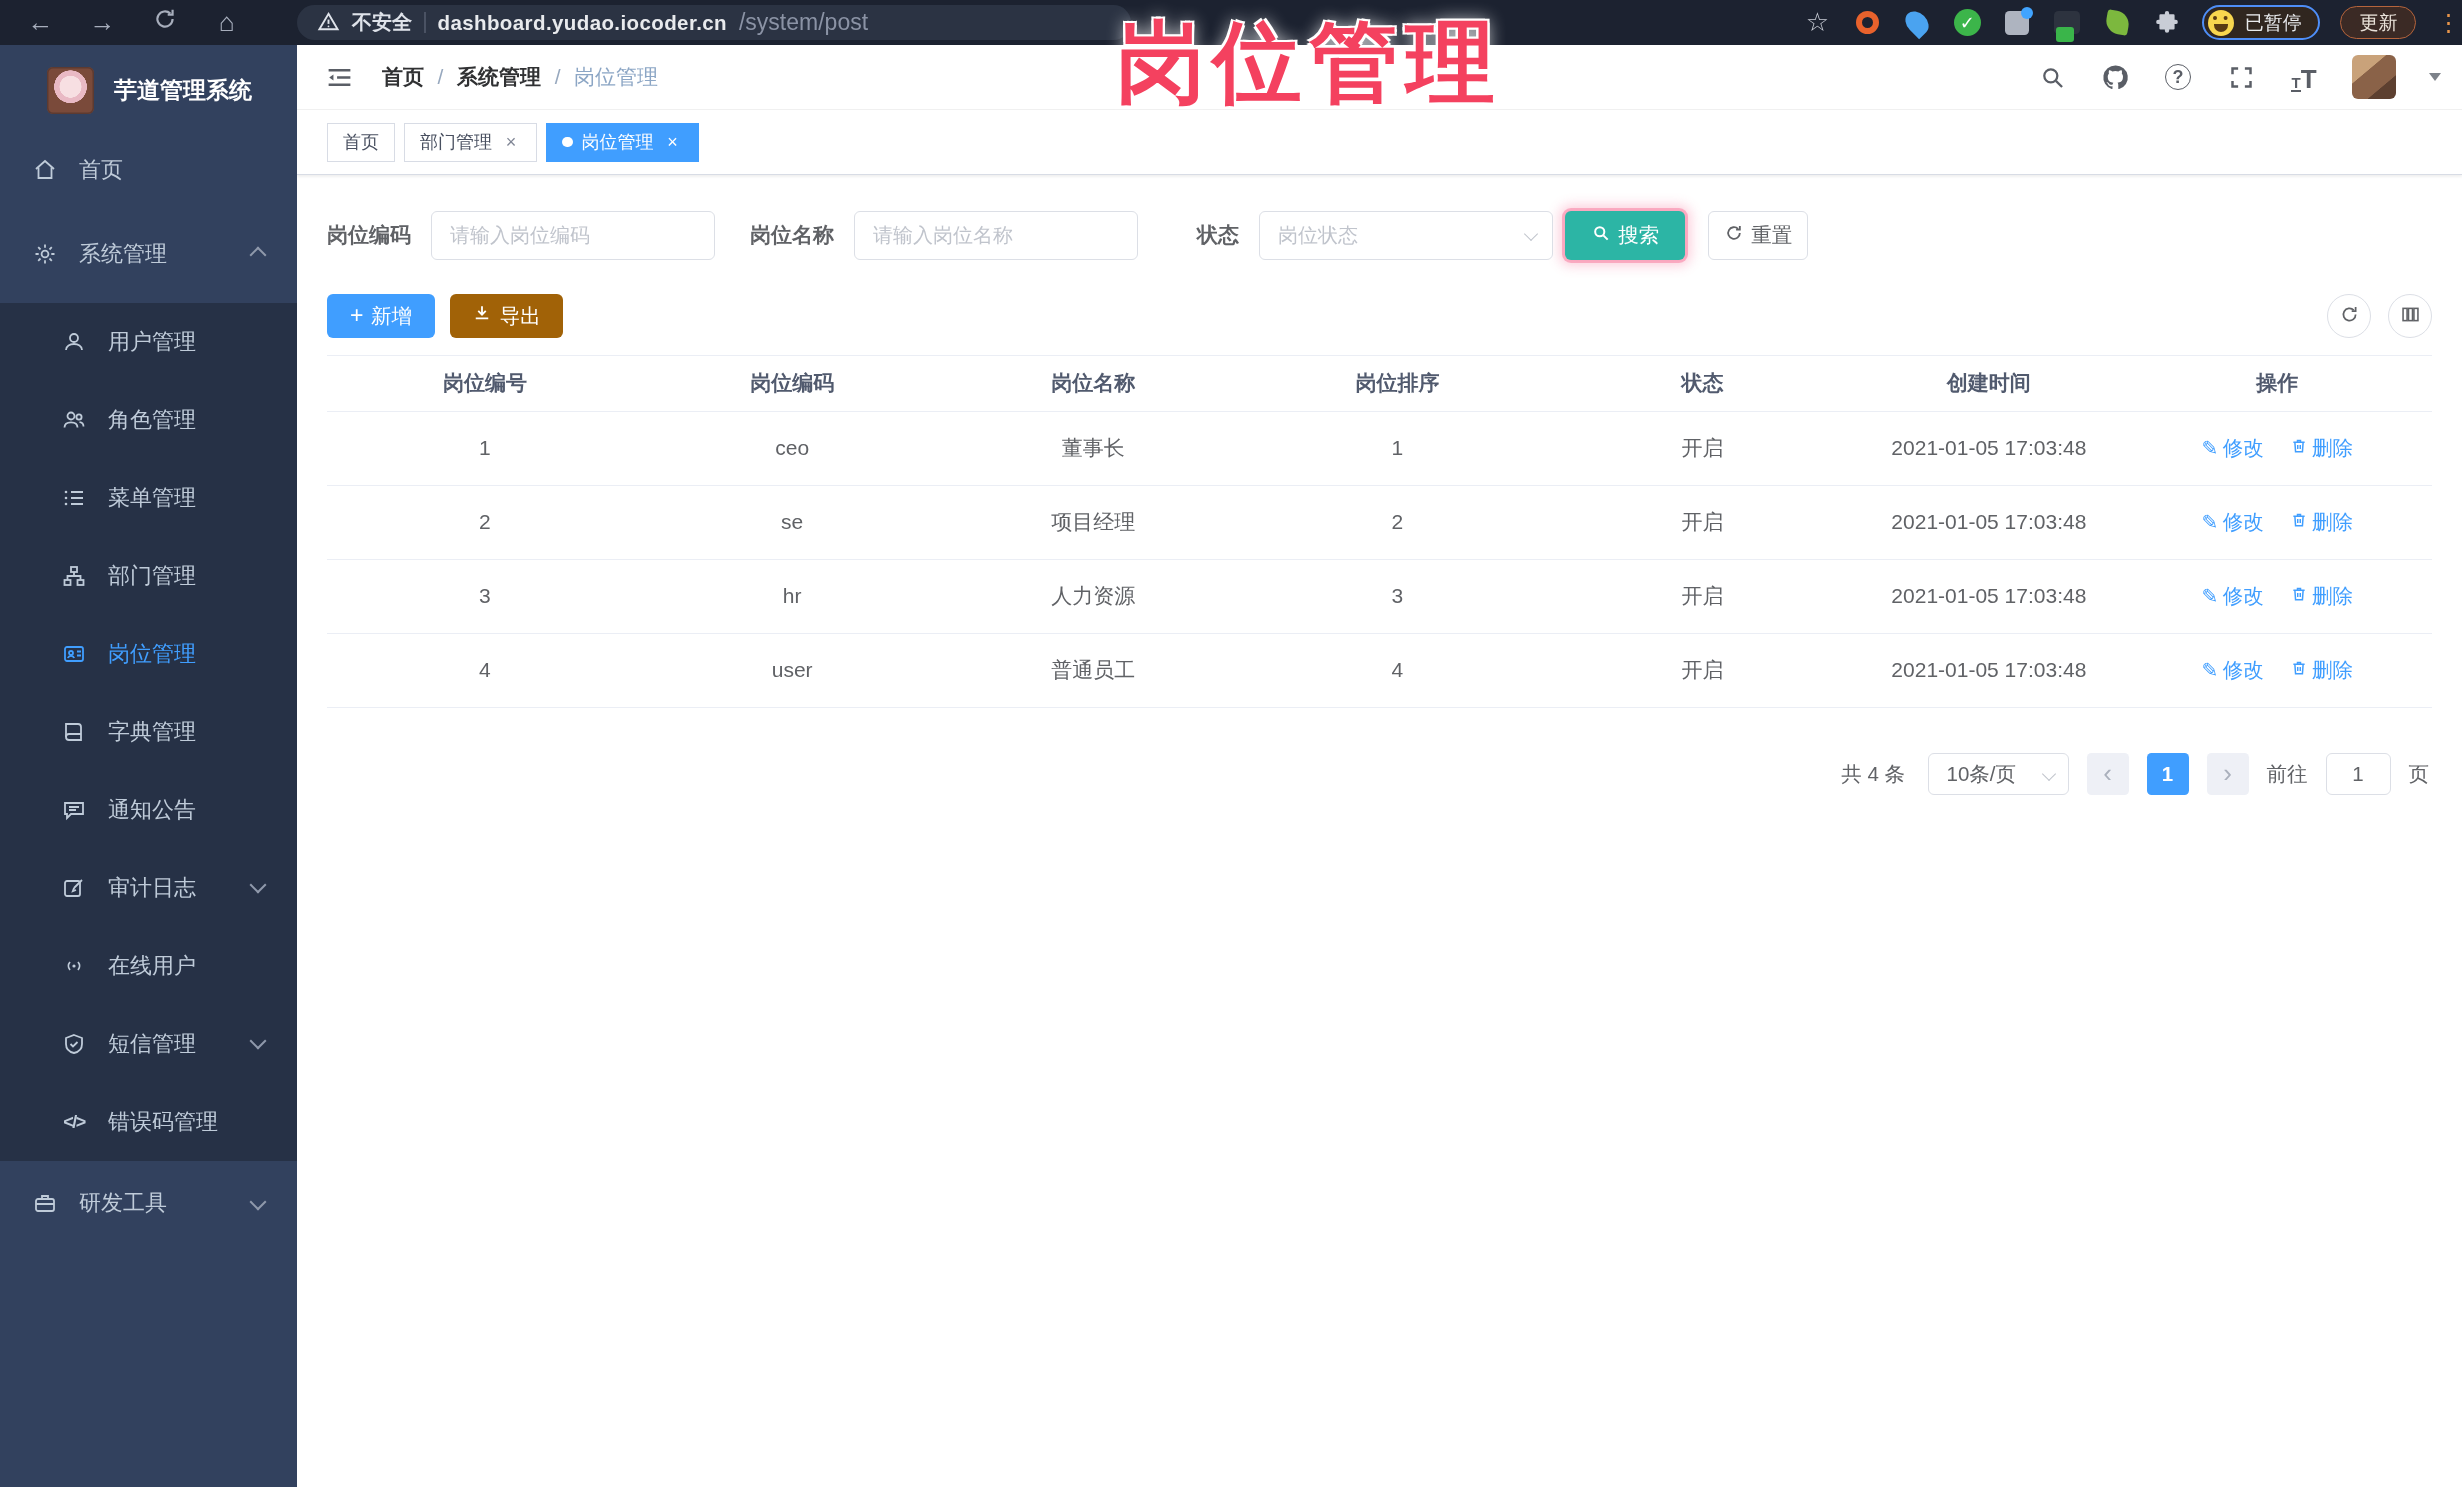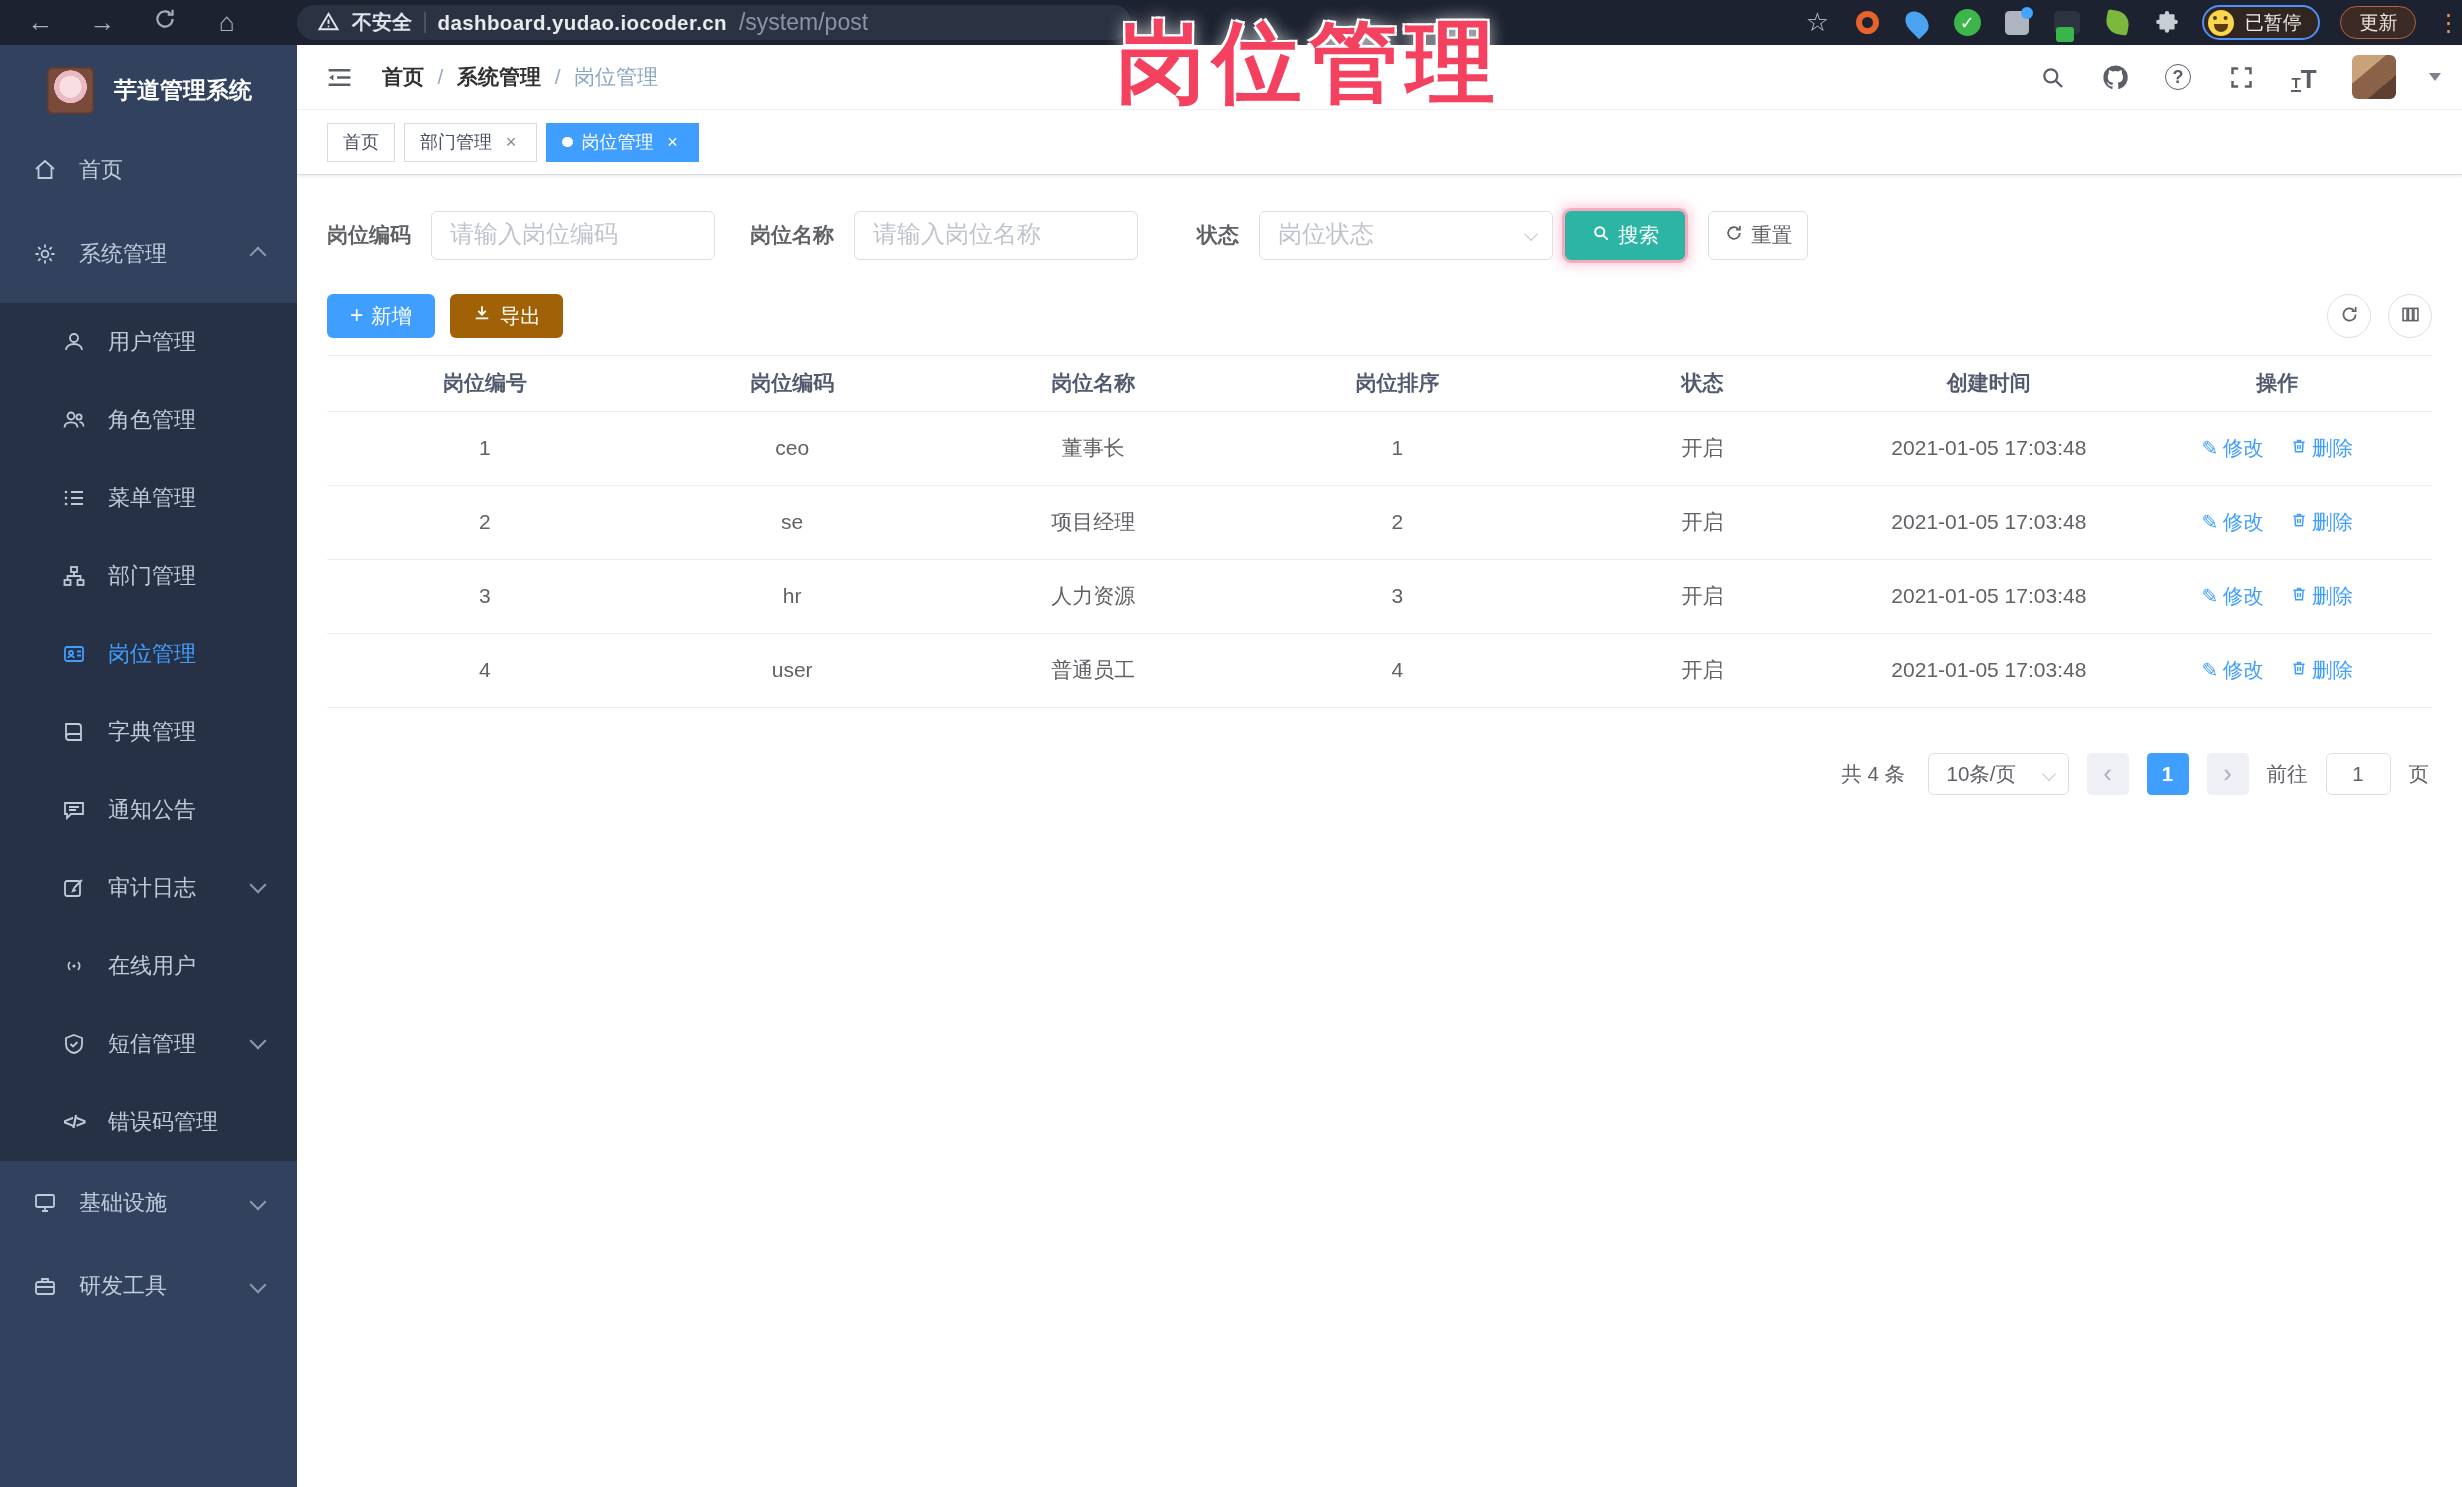--- a/index.html
+++ b/index.html
@@ -122,22 +122,22 @@
   .tag.active { background:#409eff; border-color:#409eff; color:#fff; }
   .tag.active .tclose { color:#fff; }
   .tag-dot { width:10.6px; height:10.6px; background:#fff; border-radius:50%; }
 
   .content { position:relative; }
 
   
   .search-row { display:flex; align-items:center; margin:35px 30px 0 30px; height:50px; }
   .f-label { font-size:21px; font-weight:bold; color:#606266; margin-right:20px; white-space:nowrap; }
   .f-input { width:284px; height:49px; border:0.8px solid #dcdfe6; border-radius:6px;
-    font-size:24px; color:#606266; padding:0 18px; outline:none;
-    font-family:Liberation Mono, monospace; }
+    font-size:20px; color:#606266; padding:0 18px; outline:none;
+    font-family:Liberation Serif, serif; }
   .f-input::placeholder { color:#c0c4cc; }
   .gap-a { margin-left:35px; } .gap-b { margin-left:59px; }
   .f-select { position:relative; width:294px; }
   .f-select .f-input { width:100%; padding-right:45px; }
   .sel-caret { position:absolute; right:16.7px; top:18px; width:10px; height:10px;
     border-right:1.9px solid #c0c4cc; border-bottom:1.9px solid #c0c4cc; transform:rotate(45deg); pointer-events:none; }
   .btn { display:flex; align-items:center; justify-content:center; gap:7.6px; border:none;
     border-radius:6px; font-size:20.5px; cursor:pointer;
     font-family:"Liberation Sans","DejaVu Sans",sans-serif; }
   .btn svg { stroke:currentColor; }
@@ -381,30 +381,20 @@
         </span>
         <span>短信管理</span>
         <span class="chev down"></span>
       </div>
       <div class="side-item">
         <span class="mi code-glyph">&lt;/&gt;</span>
         <span>错误码管理</span>
       </div>
     </div>
 
-    <div class="side-item lvl1" style="height:83px;">
-      <span class="mi">
-        <svg width="24" height="24" viewBox="0 0 24 24" fill="none" stroke-width="1.8">
-          <rect x="3" y="4" width="18" height="12" rx="1.5"></rect>
-            <path d="M9 20h6M12 16v4"></path>
-        </svg>
-      </span>
-      <span>基础设施</span>
-      <span class="chev down" style="top:35px;"></span>
-    </div>
     <div class="side-item lvl1" style="height:83px;">
       <span class="mi">
         <svg width="24" height="24" viewBox="0 0 24 24" fill="none" stroke-width="1.8">
           <rect x="3" y="8" width="18" height="12" rx="2"></rect>
             <path d="M9 8V5h6v3M3 13h18"></path>
         </svg>
       </span>
       <span>研发工具</span>
       <span class="chev down" style="top:35px;"></span>
     </div>

